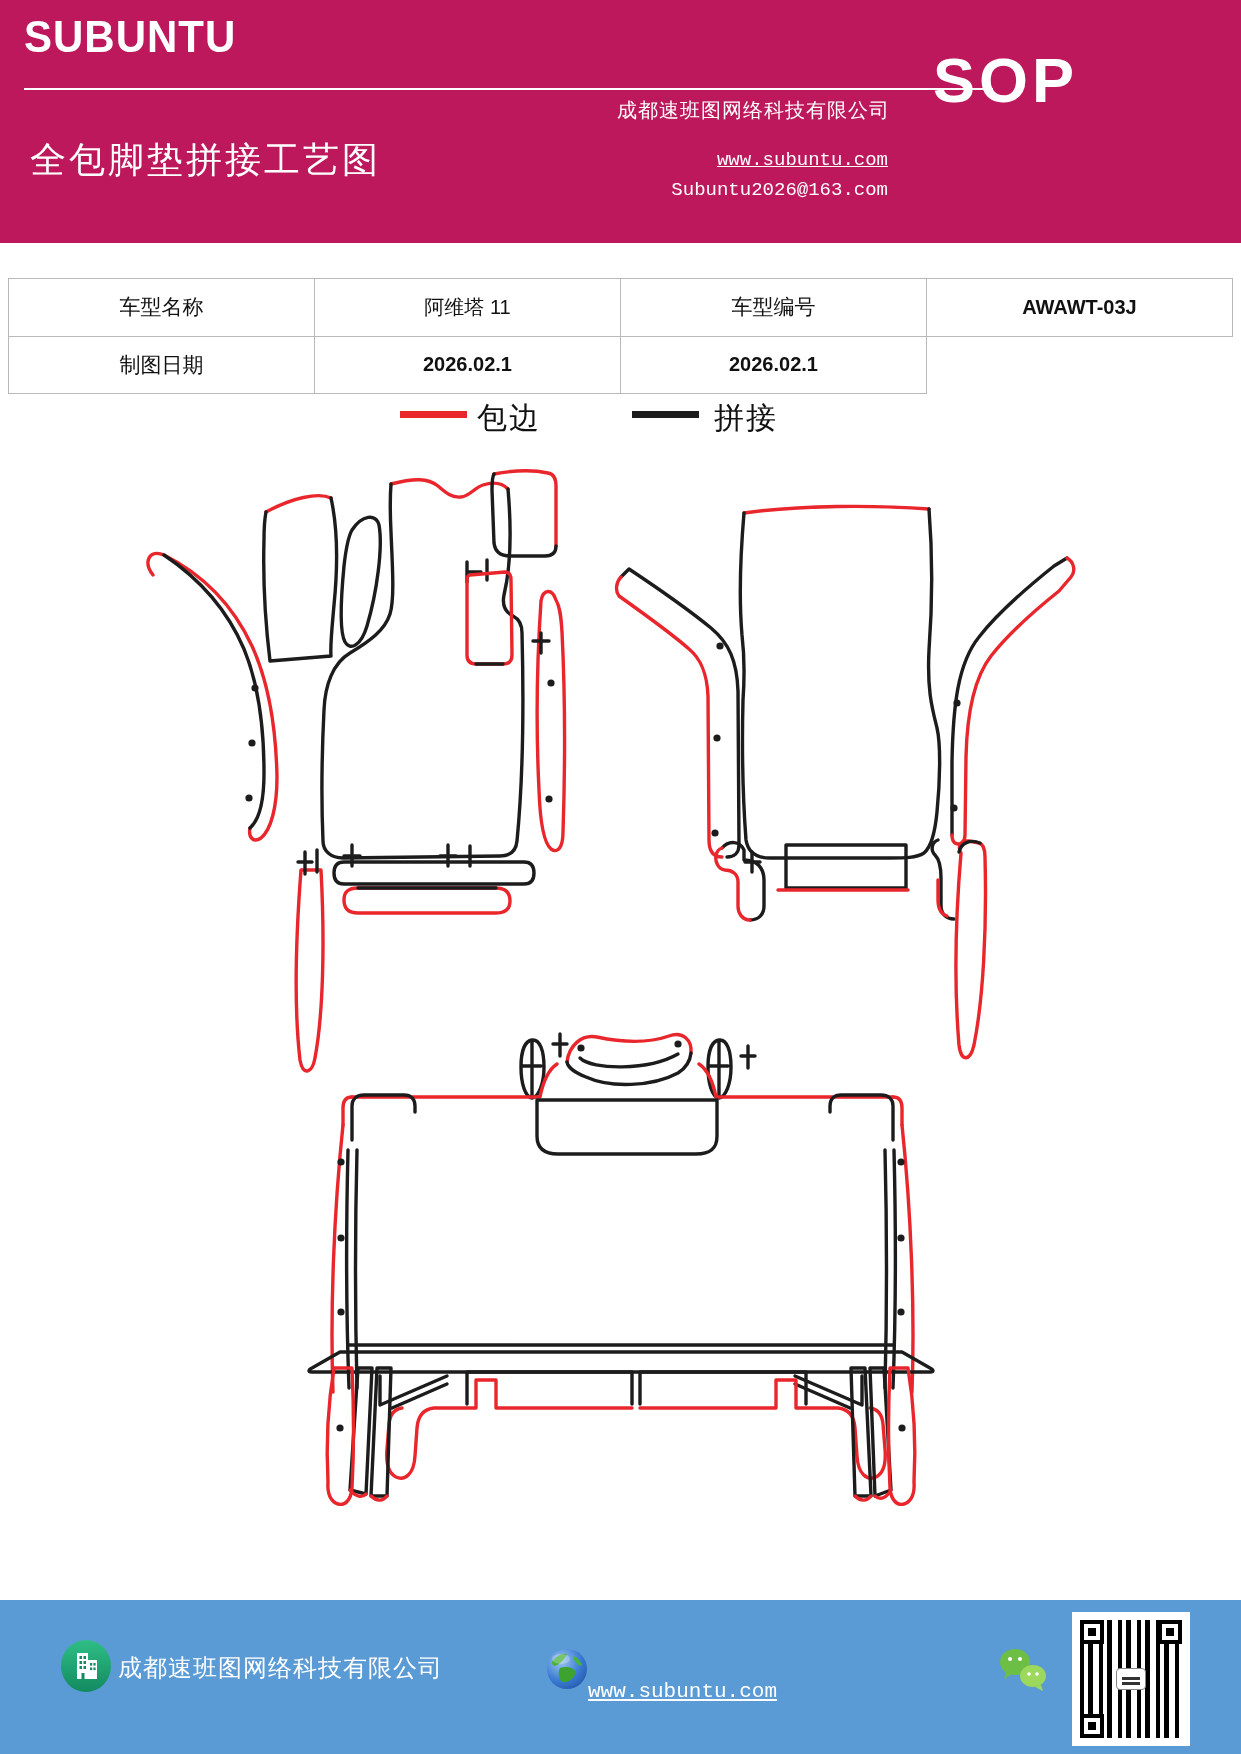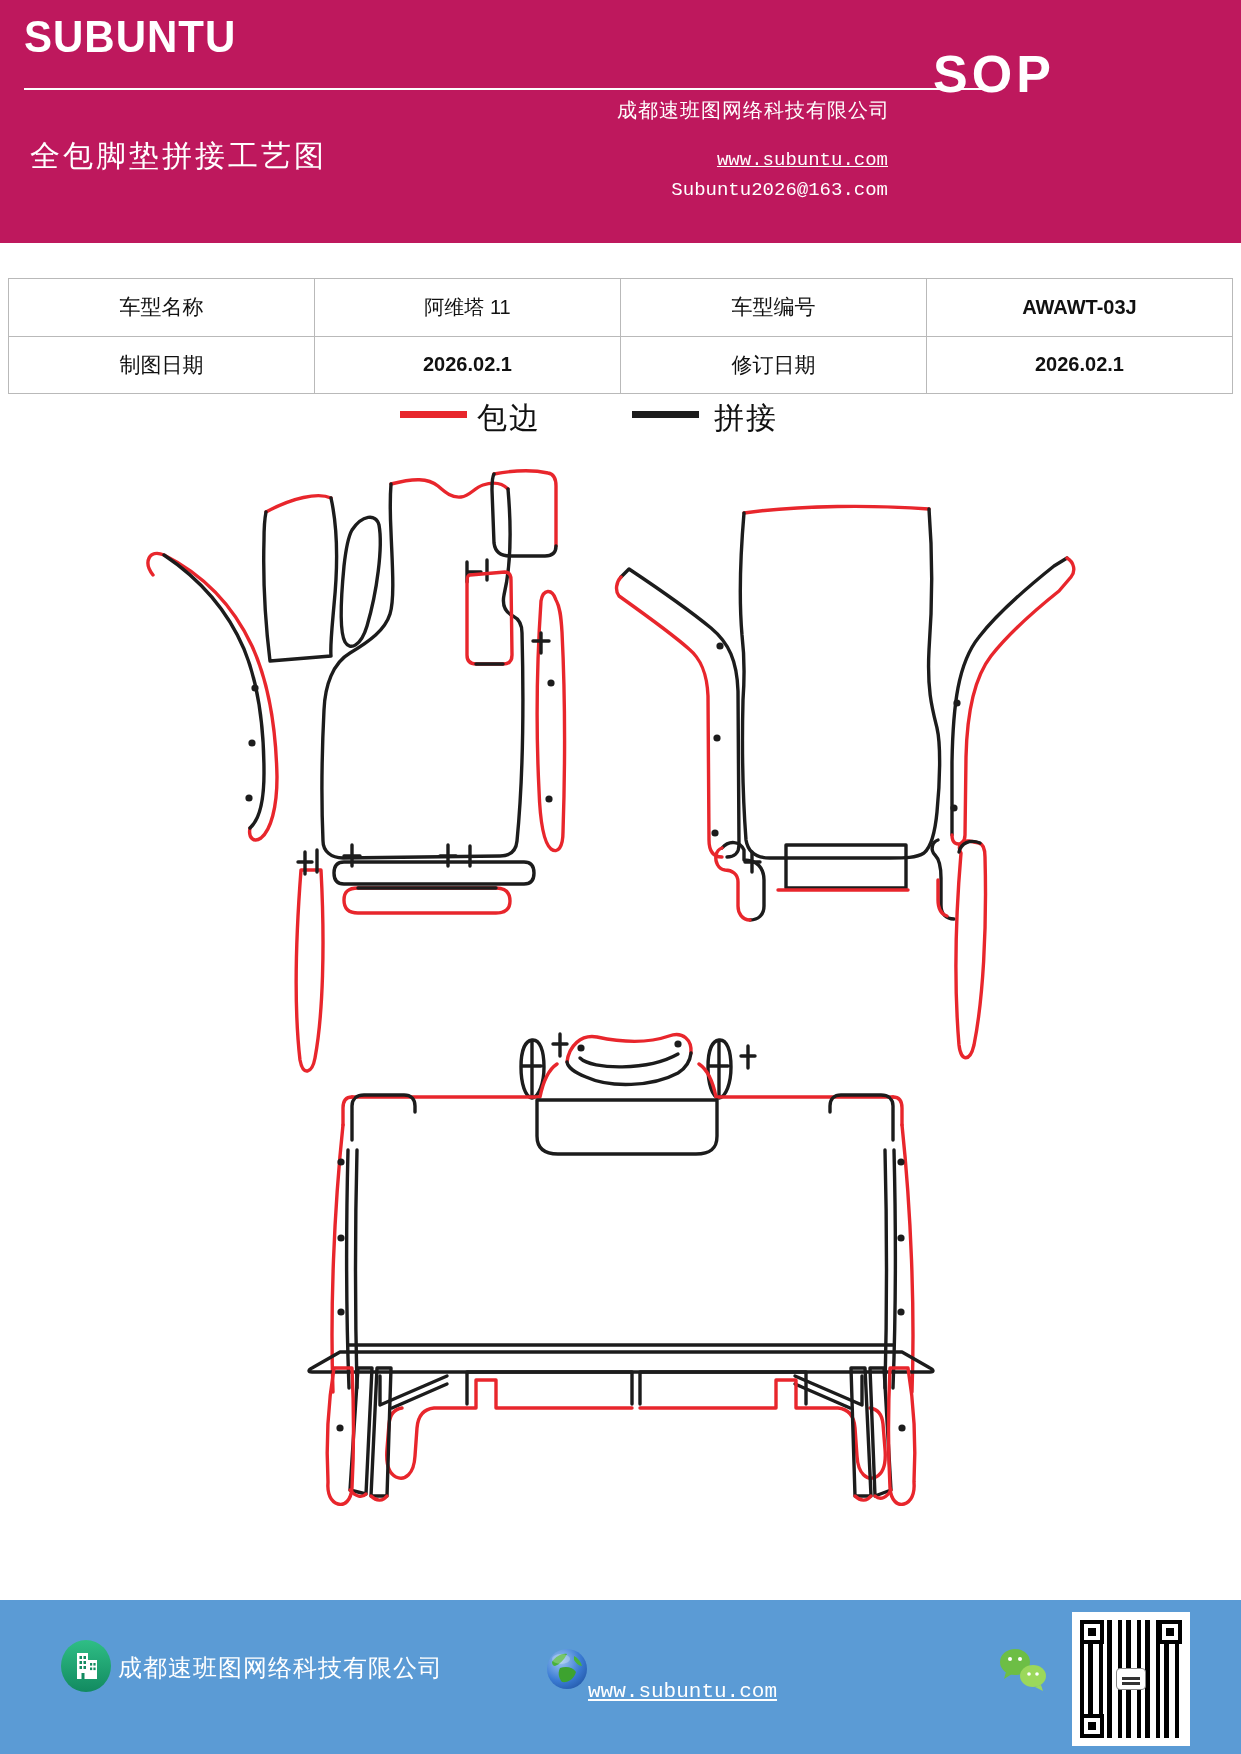--- a/index.html
+++ b/index.html
@@ -4,24 +4,24 @@
 <style>
   * { margin:0; padding:0; box-sizing:border-box; }
   html,body { width:1241px; height:1754px; background:#ffffff; position:relative;
               font-family:"Liberation Serif","DejaVu Serif",serif; }
 
   
   .header { position:absolute; left:0; top:0; width:1241px; height:243px; background:#be185d; }
   .logo { position:absolute; left:24px; top:12px; font-family:"Liberation Sans","DejaVu Sans",sans-serif;
           font-weight:800; font-size:42px; color:#fff; letter-spacing:1px; transform:scaleY(1.05); transform-origin:left top; }
   .header-line { position:absolute; left:24px; top:88px; width:969px; height:2px; background:#fdfdfd; }
-  .page-title { position:absolute; left:30px; top:136px; font-size:30px; color:#fff; letter-spacing:3px; }
+  .page-title { position:absolute; left:30px; top:136px; font-size:36px; color:#fff; letter-spacing:3px; }
   .company-cn { position:absolute; right:351px; top:97px; font-size:20px; color:#fff; letter-spacing:1px; }
   .sop { position:absolute; left:933px; top:44px; font-family:"Liberation Sans","DejaVu Sans",sans-serif;
-         font-weight:800; font-size:52px; color:#fff; letter-spacing:4px; }
+         font-weight:800; font-size:63px; color:#fff; letter-spacing:4px; }
   .hdr-link { position:absolute; right:353px; font-family:"Liberation Mono","DejaVu Sans Mono",monospace;
               font-size:19px; color:#fff; }
   .hdr-web  { top:149px; text-decoration:underline; }
   .hdr-mail { top:179px; }
 
   
   .info-table { position:absolute; left:8px; top:250px; width:1225px; height:116px;
                 display:grid; grid-template-columns:repeat(4,1fr); grid-template-rows:repeat(2,1fr);
                 border-top:1px solid #b9b9b9; border-left:1px solid #b9b9b9; background:#fff;margin-top:28px; }
   .cell { border-right:1px solid #b9b9b9; border-bottom:1px solid #b9b9b9;
@@ -78,21 +78,20 @@
   <div class="hdr-link hdr-mail">Subuntu2026@163.com</div>
 </div>
 
 <div class="info-table">
   <div class="cell">车型名称</div>
   <div class="cell val val-name">阿维塔 11</div>
   <div class="cell">车型编号</div>
   <div class="cell val">AWAWT-03J</div>
   <div class="cell">制图日期</div>
   <div class="cell val">2026.02.1</div>
-  <div class="cell">修订日期</div>
   <div class="cell val">2026.02.1</div>
 </div>
 
 <div class="legend">
   <div class="bar bar-red"></div>
   <div class="lab lab-red">包边</div>
   <div class="bar bar-black"></div>
   <div class="lab lab-black">拼接</div>
 </div>
 

